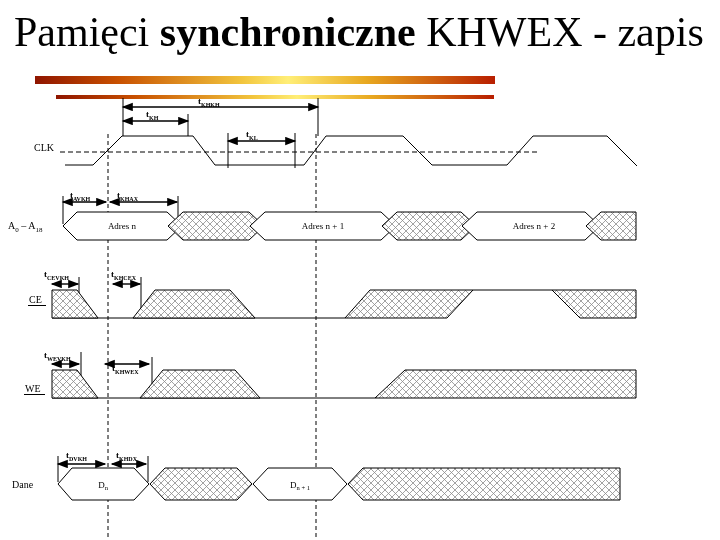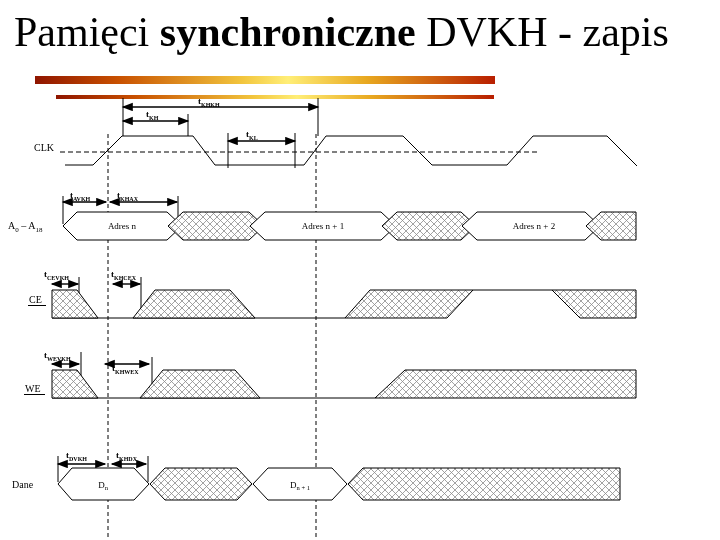--- a/index.html
+++ b/index.html
@@ -24,21 +24,21 @@
   .rl{font:10px "Liberation Serif",serif;fill:#000;}
   .rl .sub{font-size:7px;}
   .bl{font:9px "Liberation Serif",serif;fill:#000;}
   .bl .sub{font-size:6.5px;}
 </style>
 </head>
 <body>
 
 <div id="slide">
 
-  <div class="title"><span>Pamięci </span><b>synchroniczne</b><span> DVKH - zapis</span></div>
+  <div class="title"><span>Pamięci </span><b>synchroniczne</b><span> KHWEX - zapis</span></div>
   <div class="bar bar1"></div>
   <div class="bar bar2"></div>
 
   <svg width="720" height="540" viewBox="0 0 720 540">
     <defs>
       <pattern id="xhatch" width="7" height="7" patternUnits="userSpaceOnUse">
         <rect width="7" height="7" fill="#ffffff"></rect>
         <path d="M0,0 L7,7 M7,0 L0,7" stroke="#8c8c8c" stroke-width="0.8"></path>
       </pattern>
       <marker id="ah" orient="auto-start-reverse" markerWidth="9" markerHeight="7" refX="7" refY="3">

